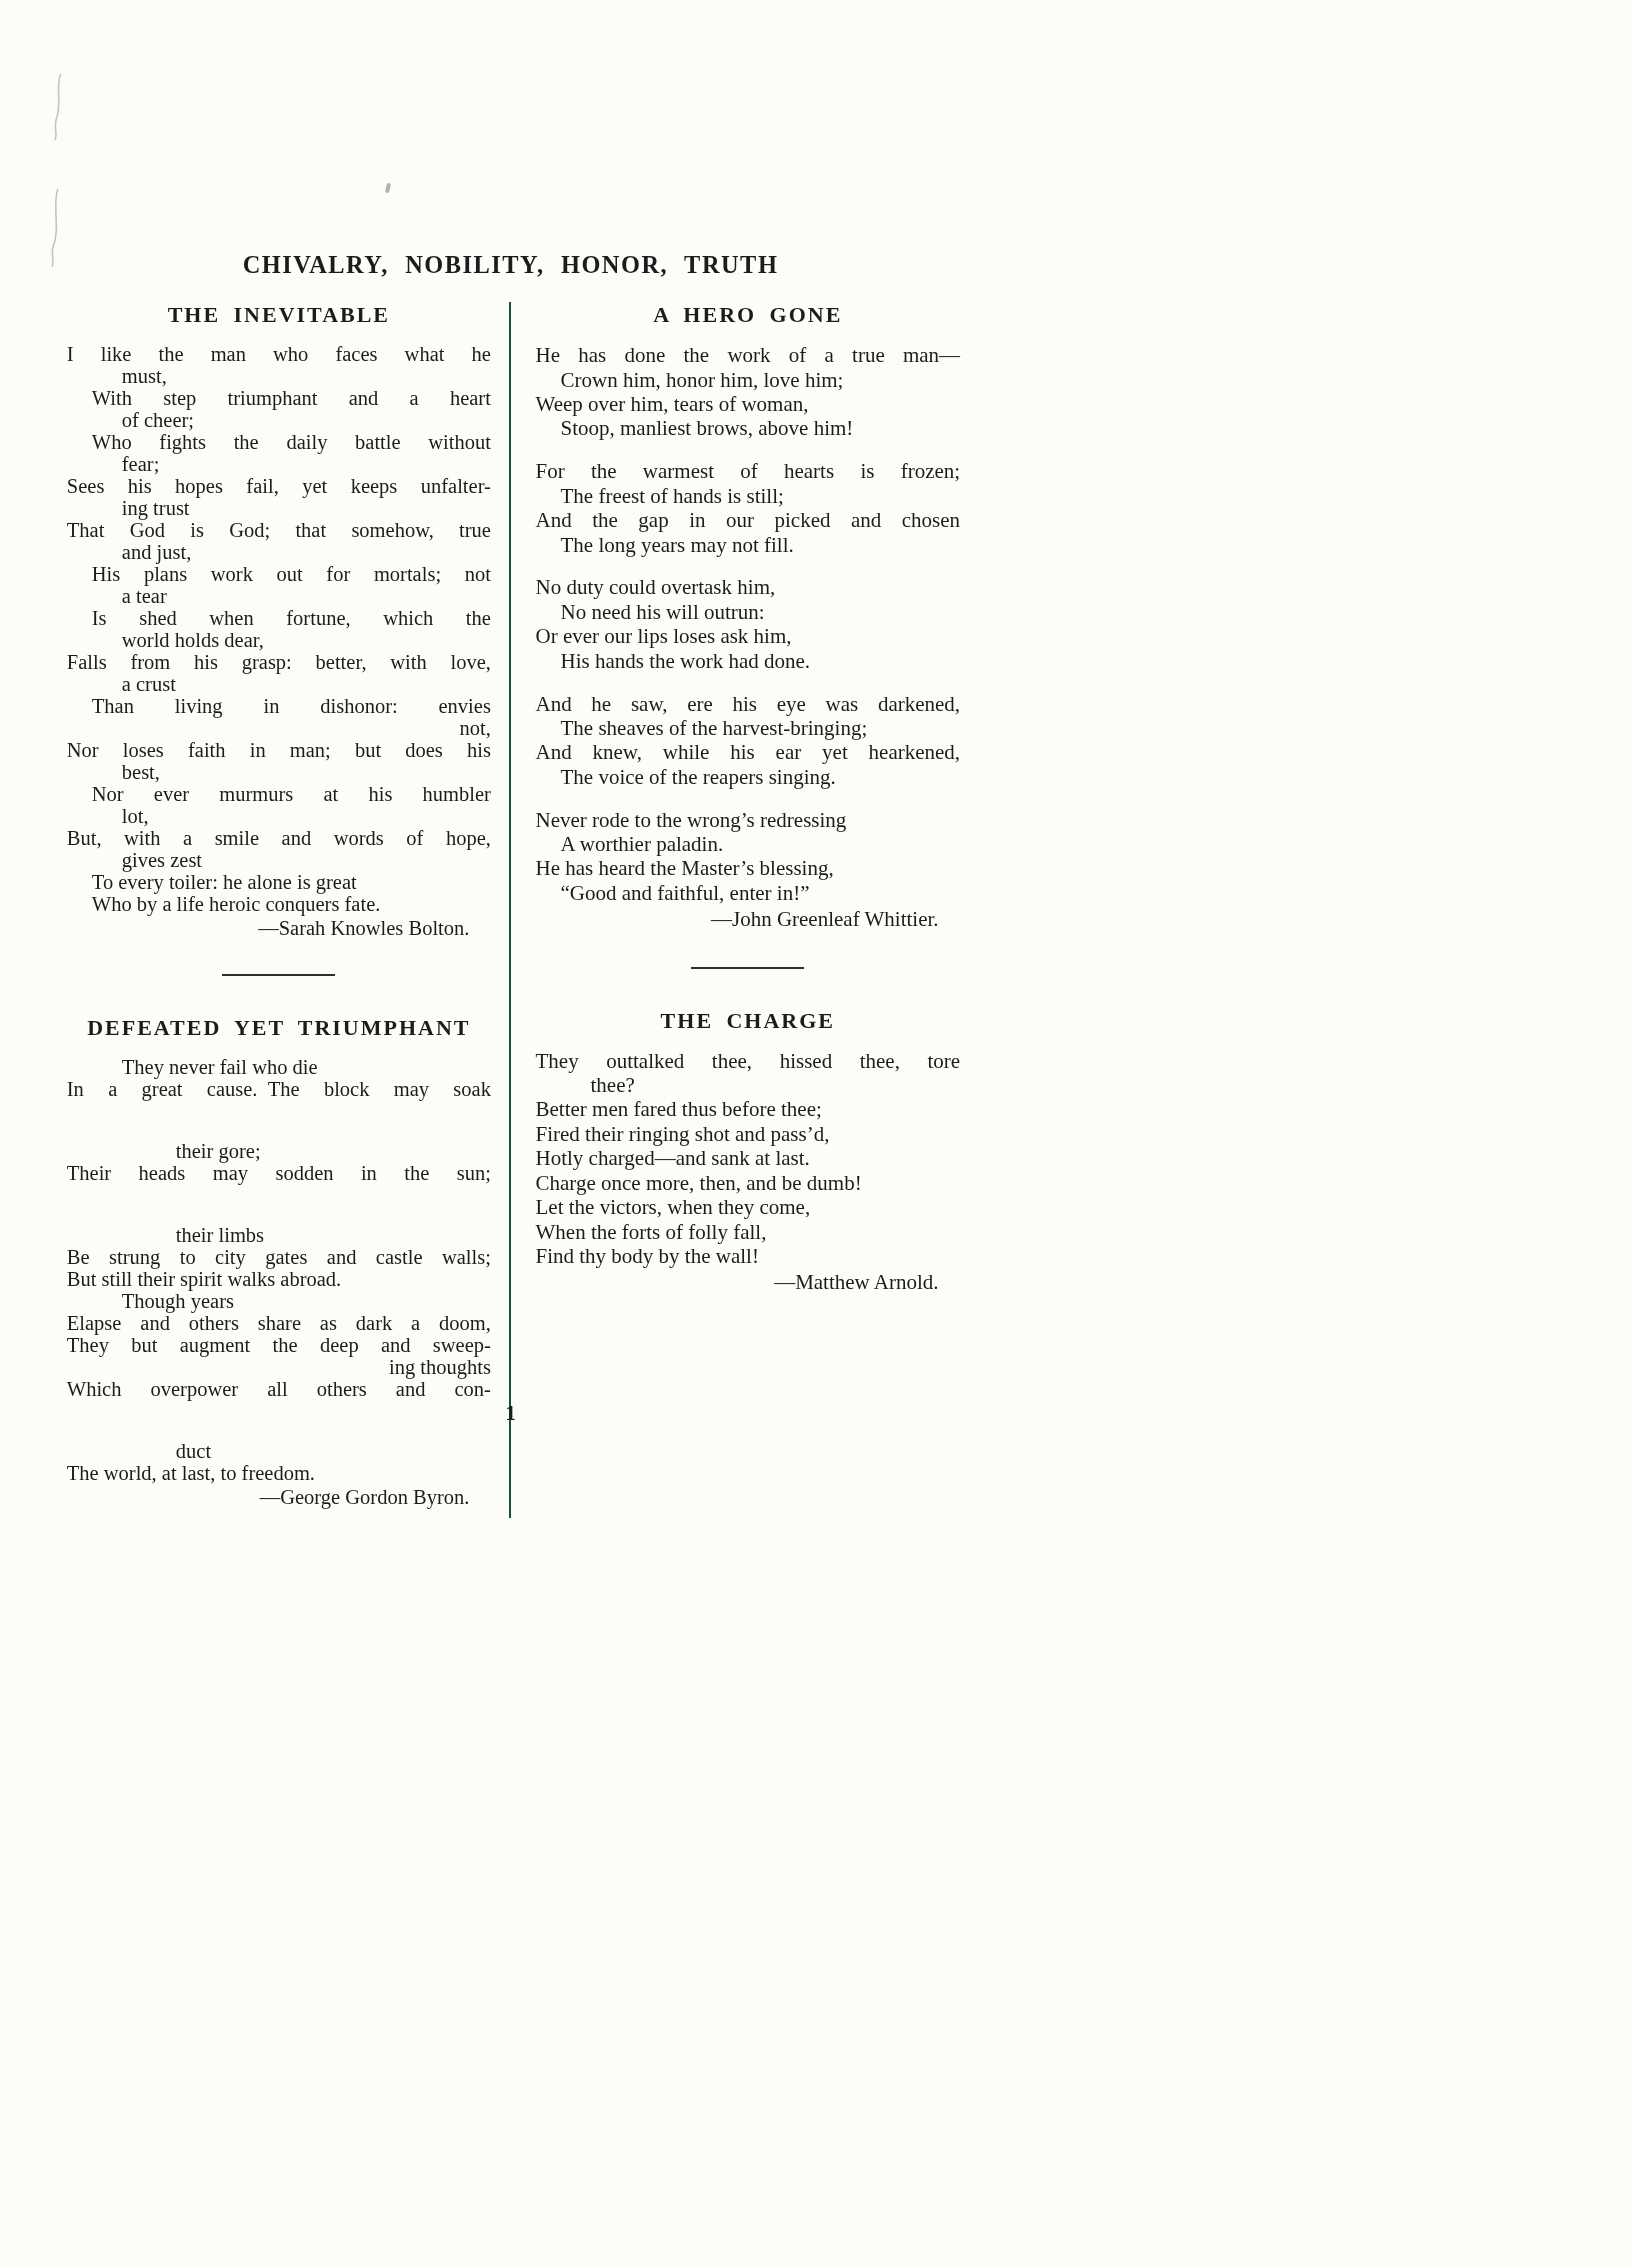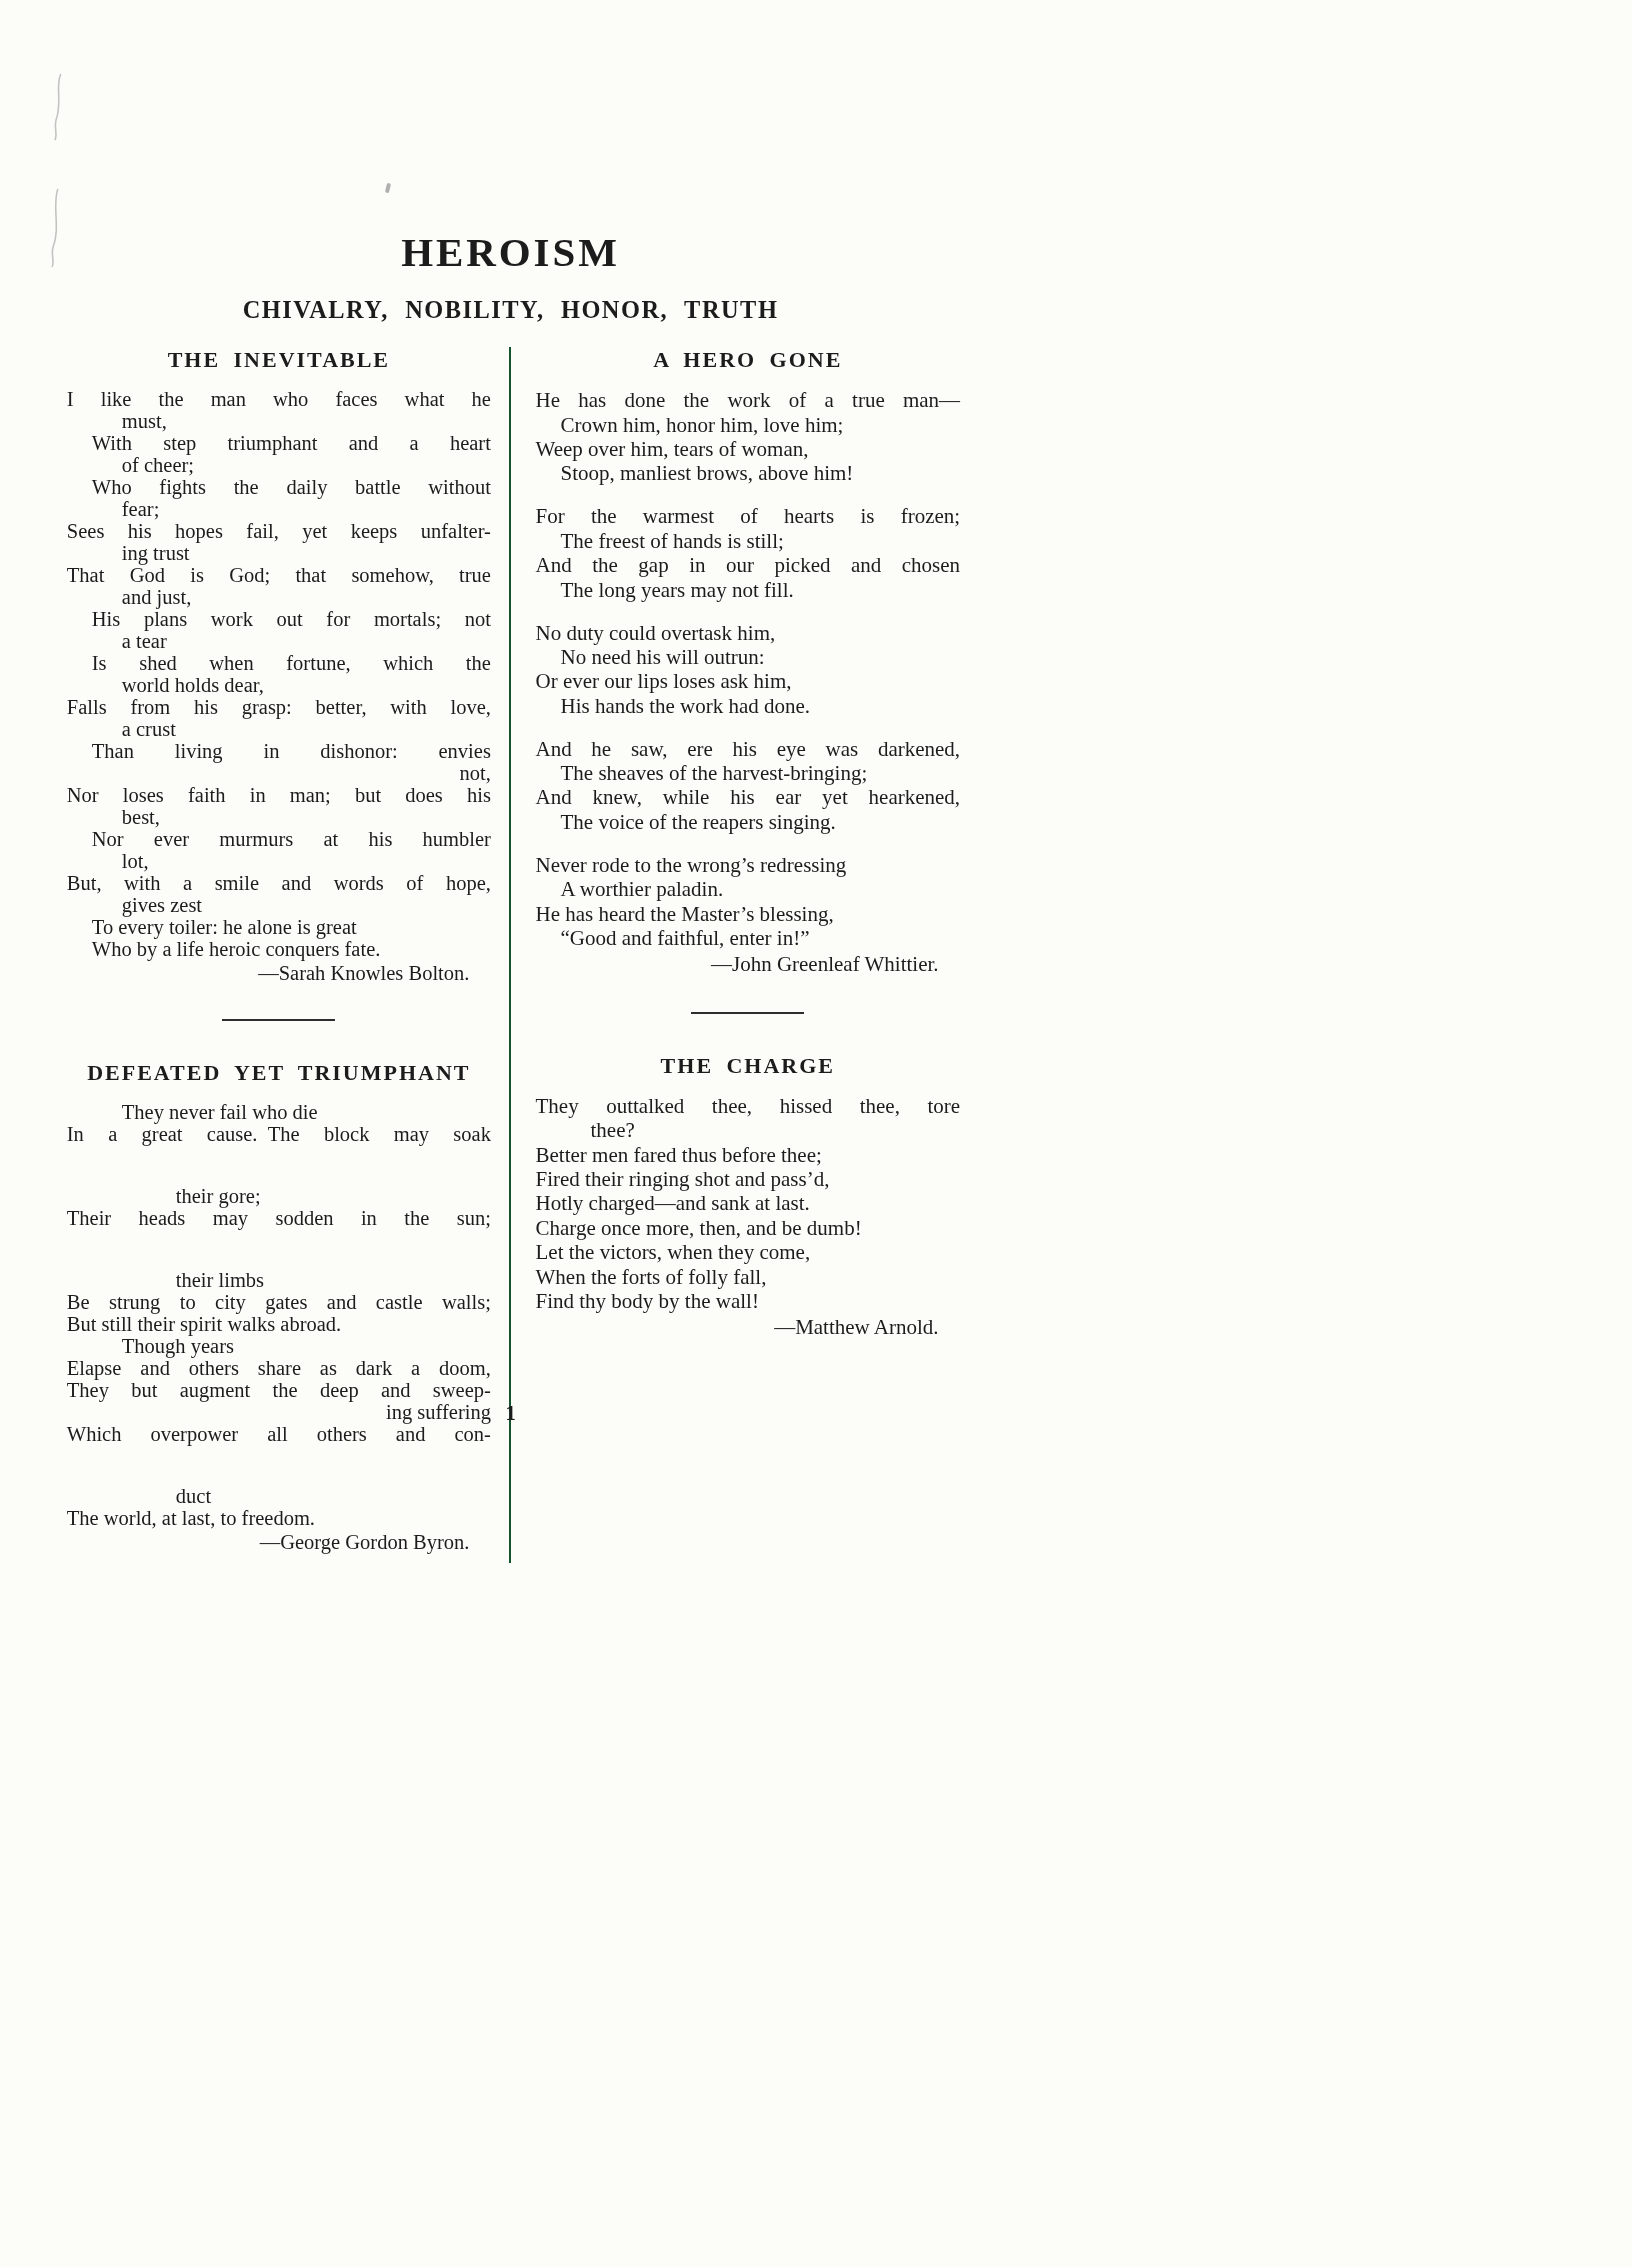--- a/index.html
+++ b/index.html
@@ -75,21 +75,20 @@
   <svg class="artifact a1" width="17.6" height="70" viewBox="0 0 18 72">
     <path d="M10 2 C4 16 12 30 5 50 C3 58 7 64 4 70" stroke="#8a8a8a" stroke-width="1.6" fill="none" opacity="0.5"></path>
   </svg>
   <svg class="artifact a2" width="17.6" height="82" viewBox="0 0 18 84">
     <path d="M9 2 C3 20 12 42 4 62 C2 70 6 78 3 82" stroke="#8a8a8a" stroke-width="1.6" fill="none" opacity="0.5"></path>
   </svg>
   <span class="tick"></span>
 
   <div class="content">
 
-    <h1 class="doc-title">HEROISM</h1>
 
     <h2 class="doc-subtitle">CHIVALRY, NOBILITY, HONOR, TRUTH</h2>
 
     <div class="columns">
         <div class="column col-left">
           <section class="poem">
             <h3 class="poem-title">THE INEVITABLE</h3>
             <div class="stanza">
               <div class="line i0 j">I like the man who faces what he</div>
               <div class="line i2">must,</div>
@@ -127,21 +126,21 @@
               <div class="line i2">They never fail who die</div>
               <div class="line i0 j">In a great cause. The block may soak</div>
               <div class="line i4">their gore;</div>
               <div class="line i0 j">Their heads may sodden in the sun;</div>
               <div class="line i4">their limbs</div>
               <div class="line i0 j">Be strung to city gates and castle walls;</div>
               <div class="line i0">But still their spirit walks abroad.</div>
               <div class="line i2">Though years</div>
               <div class="line i0 j">Elapse and others share as dark a doom,</div>
               <div class="line i0 j">They but augment the deep and sweep-</div>
-              <div class="line i3">ing suffering</div>
+              <div class="line i3">ing thoughts</div>
               <div class="line i0 j">Which overpower all others and con-</div>
               <div class="line i4">duct</div>
               <div class="line i0">The world, at last, to freedom.</div>
             </div>
             <div class="attribution">—George Gordon Byron.</div>
           </section>
         </div>
         <div class="column col-right">
           <section class="poem">
             <h3 class="poem-title">A HERO GONE</h3>

